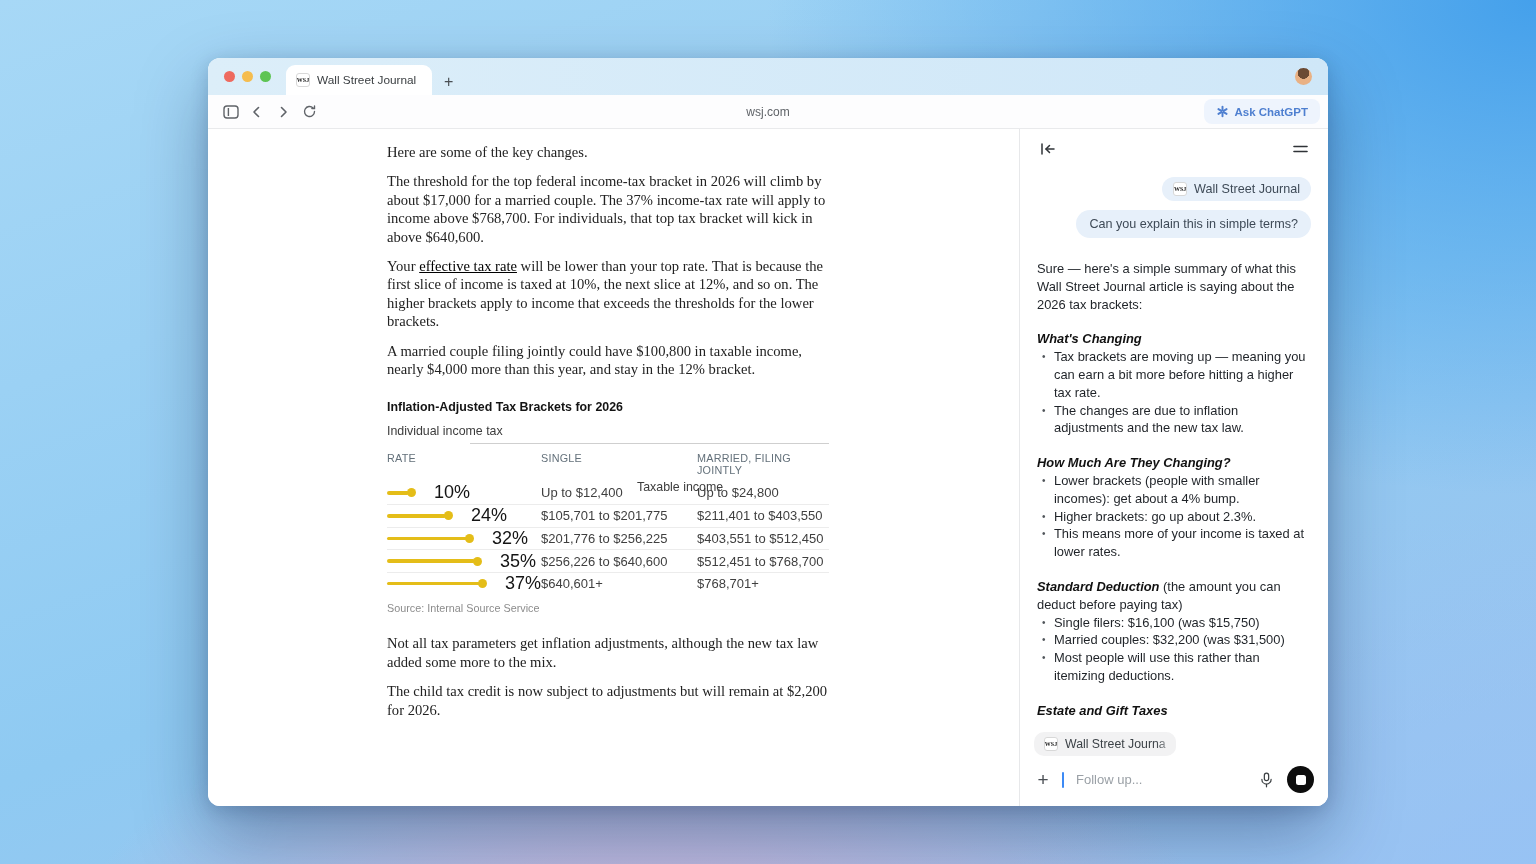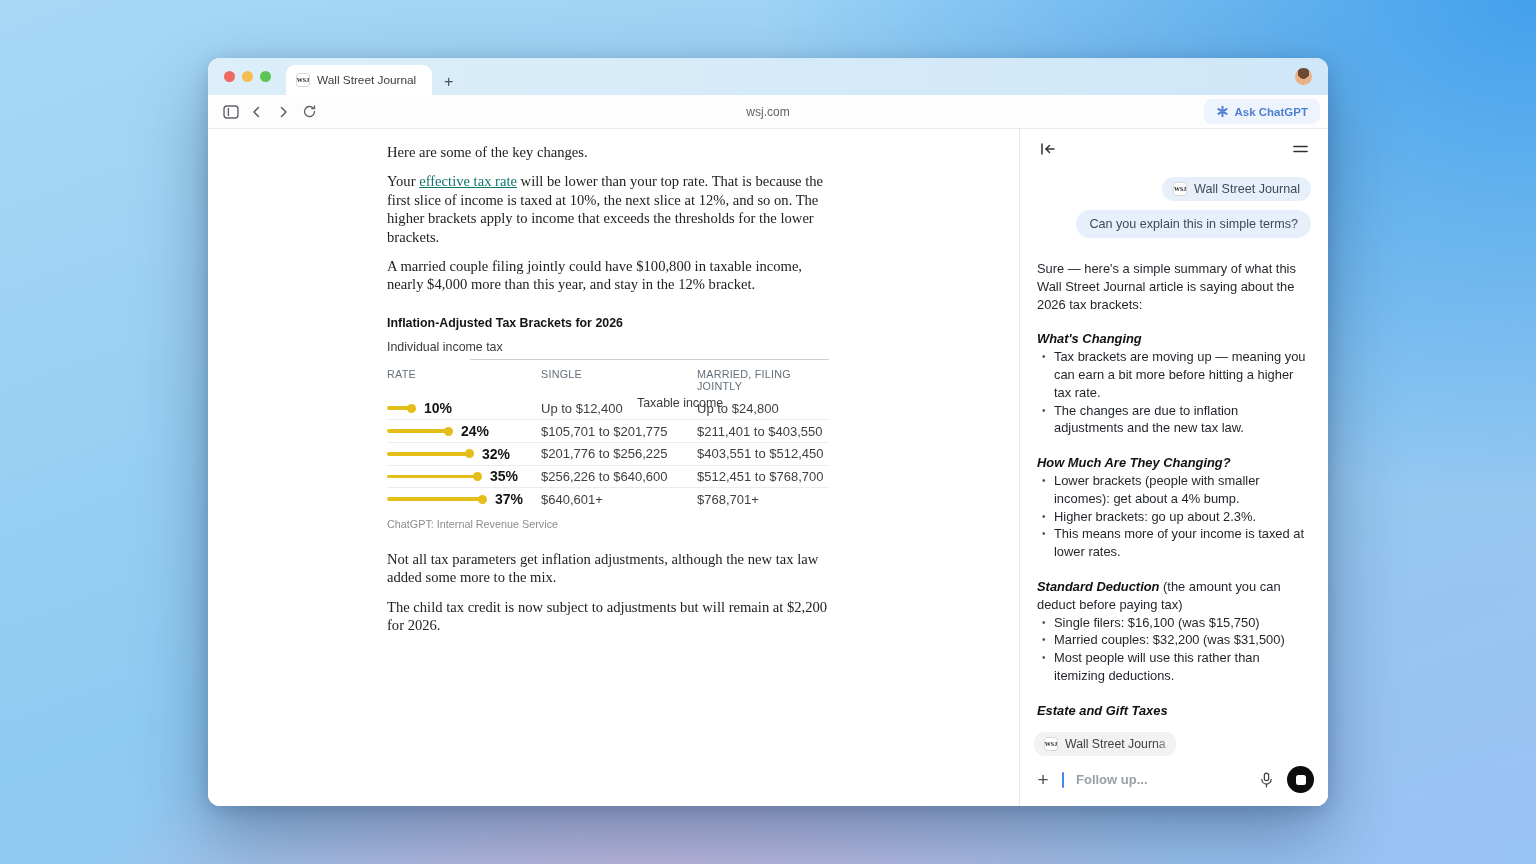--- a/index.html
+++ b/index.html
@@ -45,37 +45,37 @@
   .content { display:flex; height:677px; }
   .article-pane { width:811px; background:#fff; position:relative; overflow:hidden; }
   .vdivider { width:1px; background:#e7e8ea; }
   .sidebar { flex:1; background:#fff; position:relative; display:flex; flex-direction:column; overflow:hidden; }
 
   
   .article-col { position:absolute; left:179px; top:14px; width:442px;
                  font-family:"Liberation Serif", serif; color:#222; }
   .article-col p { font-size:14.6px; line-height:18.4px; margin-bottom:11px; }
   .article-col h2 { font-size:17.5px; font-weight:bold; color:#111; margin:7px 0 12px; }
-  a.link { color:#0f766e; text-decoration:underline; }
+  a.link { color:#000000; text-decoration:underline; }
 
   
   .chart { margin:22px 0 20px; font-family:"Liberation Sans", sans-serif; position:relative; }
   .chart-title { font-size:12.4px; font-weight:bold; color:#141414; margin-bottom:10px; }
   .spanner { position:relative; height:22px; font-size:12.4px; color:#3c3c3c; }
   .spanner .g-left { position:absolute; left:0; top:0; }
   .spanner .g-right { position:absolute; left:250px; top:8px;margin-top:48px; }
   .spanner-rule { position:absolute; left:83px; right:0; top:19px; height:1px; background:#cfcfcf; }
   .chead { display:grid; grid-template-columns:154px 156px 1fr; font-size:10.8px; color:#63707a;
            letter-spacing:.02em; padding:6px 0 5px; }
   .crow { display:grid; grid-template-columns:154px 156px 1fr; align-items:center; height:22.6px; border-top:1px solid #ececec; }
   .crow:first-of-type { border-top:none; }
   .c-rate { display:flex; align-items:center; }
   .c-rate .bar { height:3.5px; border-radius:2px; }
   .c-rate .dot { width:9px; height:9px; border-radius:50%; margin-left:-2px; flex:none; }
-  .c-rate .rlabel { font-size:14px; font-weight:bold; color:#141414; margin-left:8px; }
+  .c-rate .rlabel { font-size:18px; font-weight:normal; color:#141414; margin-left:18px; }
   .c-val { font-size:13px; color:#3f3f3f; }
   .chart-source { font-size:10.8px; color:#8c8c8c; margin-top:8px; }
 
   
   .sb-header { height:40px; display:flex; align-items:center; justify-content:space-between; padding:0 17px; flex:none; }
   .sb-ic { width:22px; height:22px; display:flex; align-items:center; justify-content:center; color:#2f3337; }
   .chat { flex:1; padding:8px 17px 0; overflow:hidden; position:relative; font-size:12.9px; color:#1f2328; }
   .msg-user { display:flex; justify-content:flex-end; margin-bottom:9px; }
   .chip-blue { display:inline-flex; align-items:center; gap:7px; background:#e7f0fa; border-radius:16px;
                padding:5px 11px; font-size:12.6px; color:#3e4a57; }
@@ -92,21 +92,21 @@
   
   .composer { position:absolute; left:0; right:0; bottom:0; background:#fff; padding:9px 14px 13px; }
   .ctx-chip { position:relative; display:inline-flex; align-items:center; gap:7px; background:#f2f2f3;
               border-radius:10px; padding:5px 10px; font-size:12.3px; color:#3c4247; max-width:160px;
               white-space:nowrap; overflow:hidden; margin-bottom:10px; }
   .ctx-chip::after { content:""; position:absolute; right:0; top:0; bottom:0; width:20px;
                      background:linear-gradient(90deg, rgba(242,242,243,0), #f2f2f3); }
   .input-row { display:flex; align-items:center; gap:10px; }
   .plus { font-size:19px; color:#4a4f54; line-height:1; width:18px; text-align:center; }
   .caret { width:2px; height:16px; background:#3d8af5; border-radius:1px; }
-  .placeholder { font-size:13px; color:#9aa0a6; flex:1; margin-left:2px;font-weight:bold; }
+  .placeholder { font-size:13px; color:#9aa0a6; flex:1; margin-left:2px; }
   .mic { width:22px; height:22px; display:flex; align-items:center; justify-content:center; }
   .stopbtn { width:27px; height:27px; border-radius:50%; background:#0d0d0d; display:flex; align-items:center; justify-content:center; }
   .stopbtn .sq { width:10px; height:10px; border-radius:2.5px; background:#fff; }
 </style>
 </head>
 <body>
 
 <div class="window">
 
   <div class="tabstrip">
@@ -160,20 +160,21 @@
       </svg>
       <span>Ask ChatGPT</span>
     </div>
   </div>
 
   <div class="content">
 
     <div class="article-pane">
       <div class="article-col">
         <p>Here are some of the key changes.</p>
+        <p>The threshold for the top federal income-tax bracket in 2026 will climb by about $17,000 for a married couple. The 37% income-tax rate will apply to income above $768,700. For individuals, that top tax bracket will kick in above $640,600.</p>
         <p><span>Your </span><a class="link" href="#">effective tax rate</a><span> will be lower than your top rate. That is because the first slice of income is taxed at 10%, the next slice at 12%, and so on. The higher brackets apply to income that exceeds the thresholds for the lower brackets.</span></p>
         <p>A married couple filing jointly could have $100,800 in taxable income, nearly $4,000 more than this year, and stay in the 12% bracket.</p>
 
         <div class="chart">
           <div class="chart-title">Inflation-Adjusted Tax Brackets for 2026</div>
           <div class="spanner">
             <span class="g-left">Individual income tax</span>
             <span class="g-right">Taxable income</span>
             <span class="spanner-rule"></span>
           </div>
@@ -222,21 +223,21 @@
               <div class="crow">
                 <div class="c-rate">
                   <span class="bar" style="width: 93px; background: rgb(228, 189, 24);"></span>
                   <span class="dot" style="background: rgb(228, 189, 24);"></span>
                   <span class="rlabel">37%</span>
                 </div>
                 <div class="c-val">$640,601+</div>
                 <div class="c-val">$768,701+</div>
               </div>
             </div>
-          <div class="chart-source">ChatGPT: Internal Revenue Service</div>
+          <div class="chart-source">Source: Internal Source Service</div>
         </div>
 
         <p>Not all tax parameters get inflation adjustments, although the new tax law added some more to the mix.</p>
         <p>The child tax credit is now subject to adjustments but will remain at $2,200 for 2026.</p>
 
       </div>
     </div>
 
     <div class="vdivider"></div>
 

